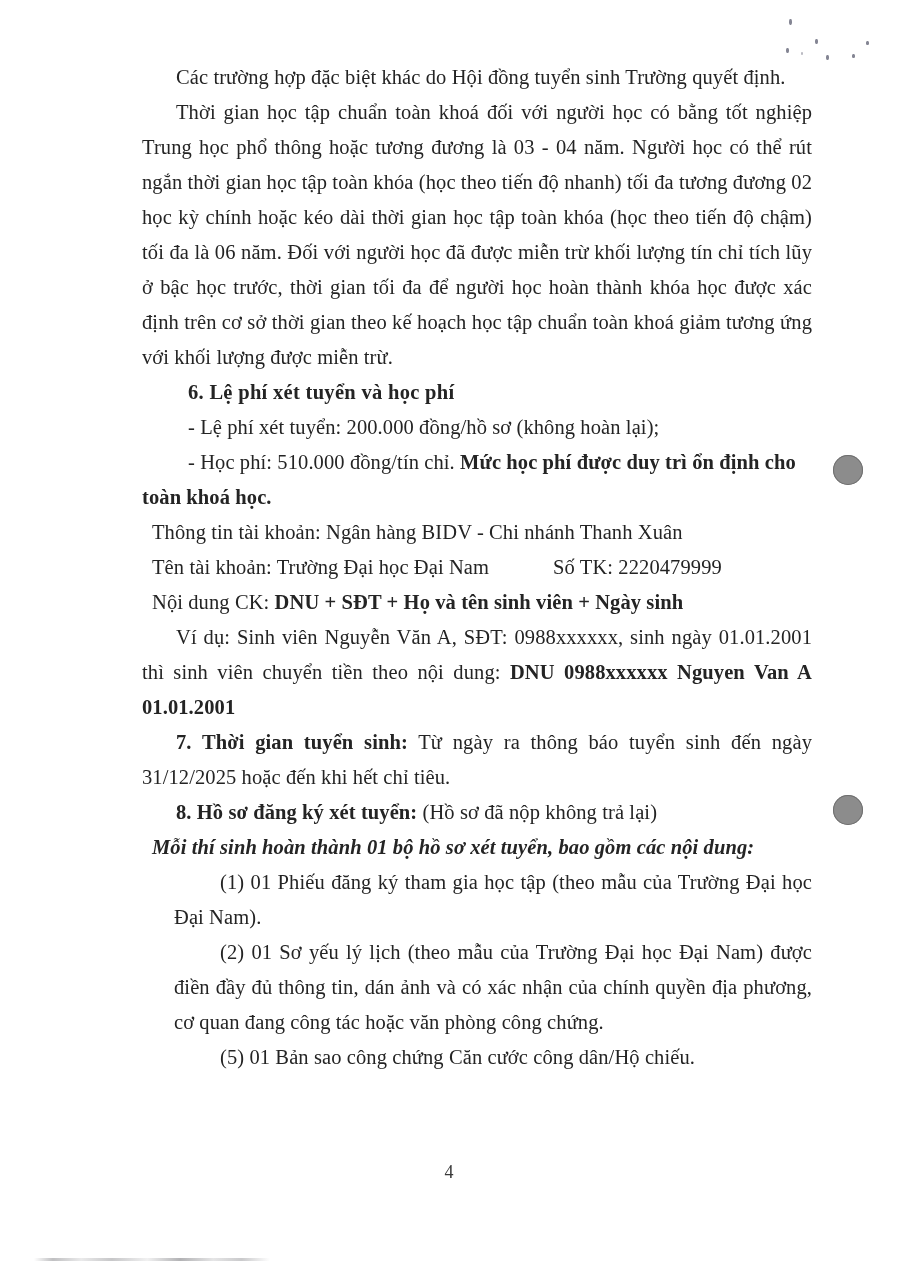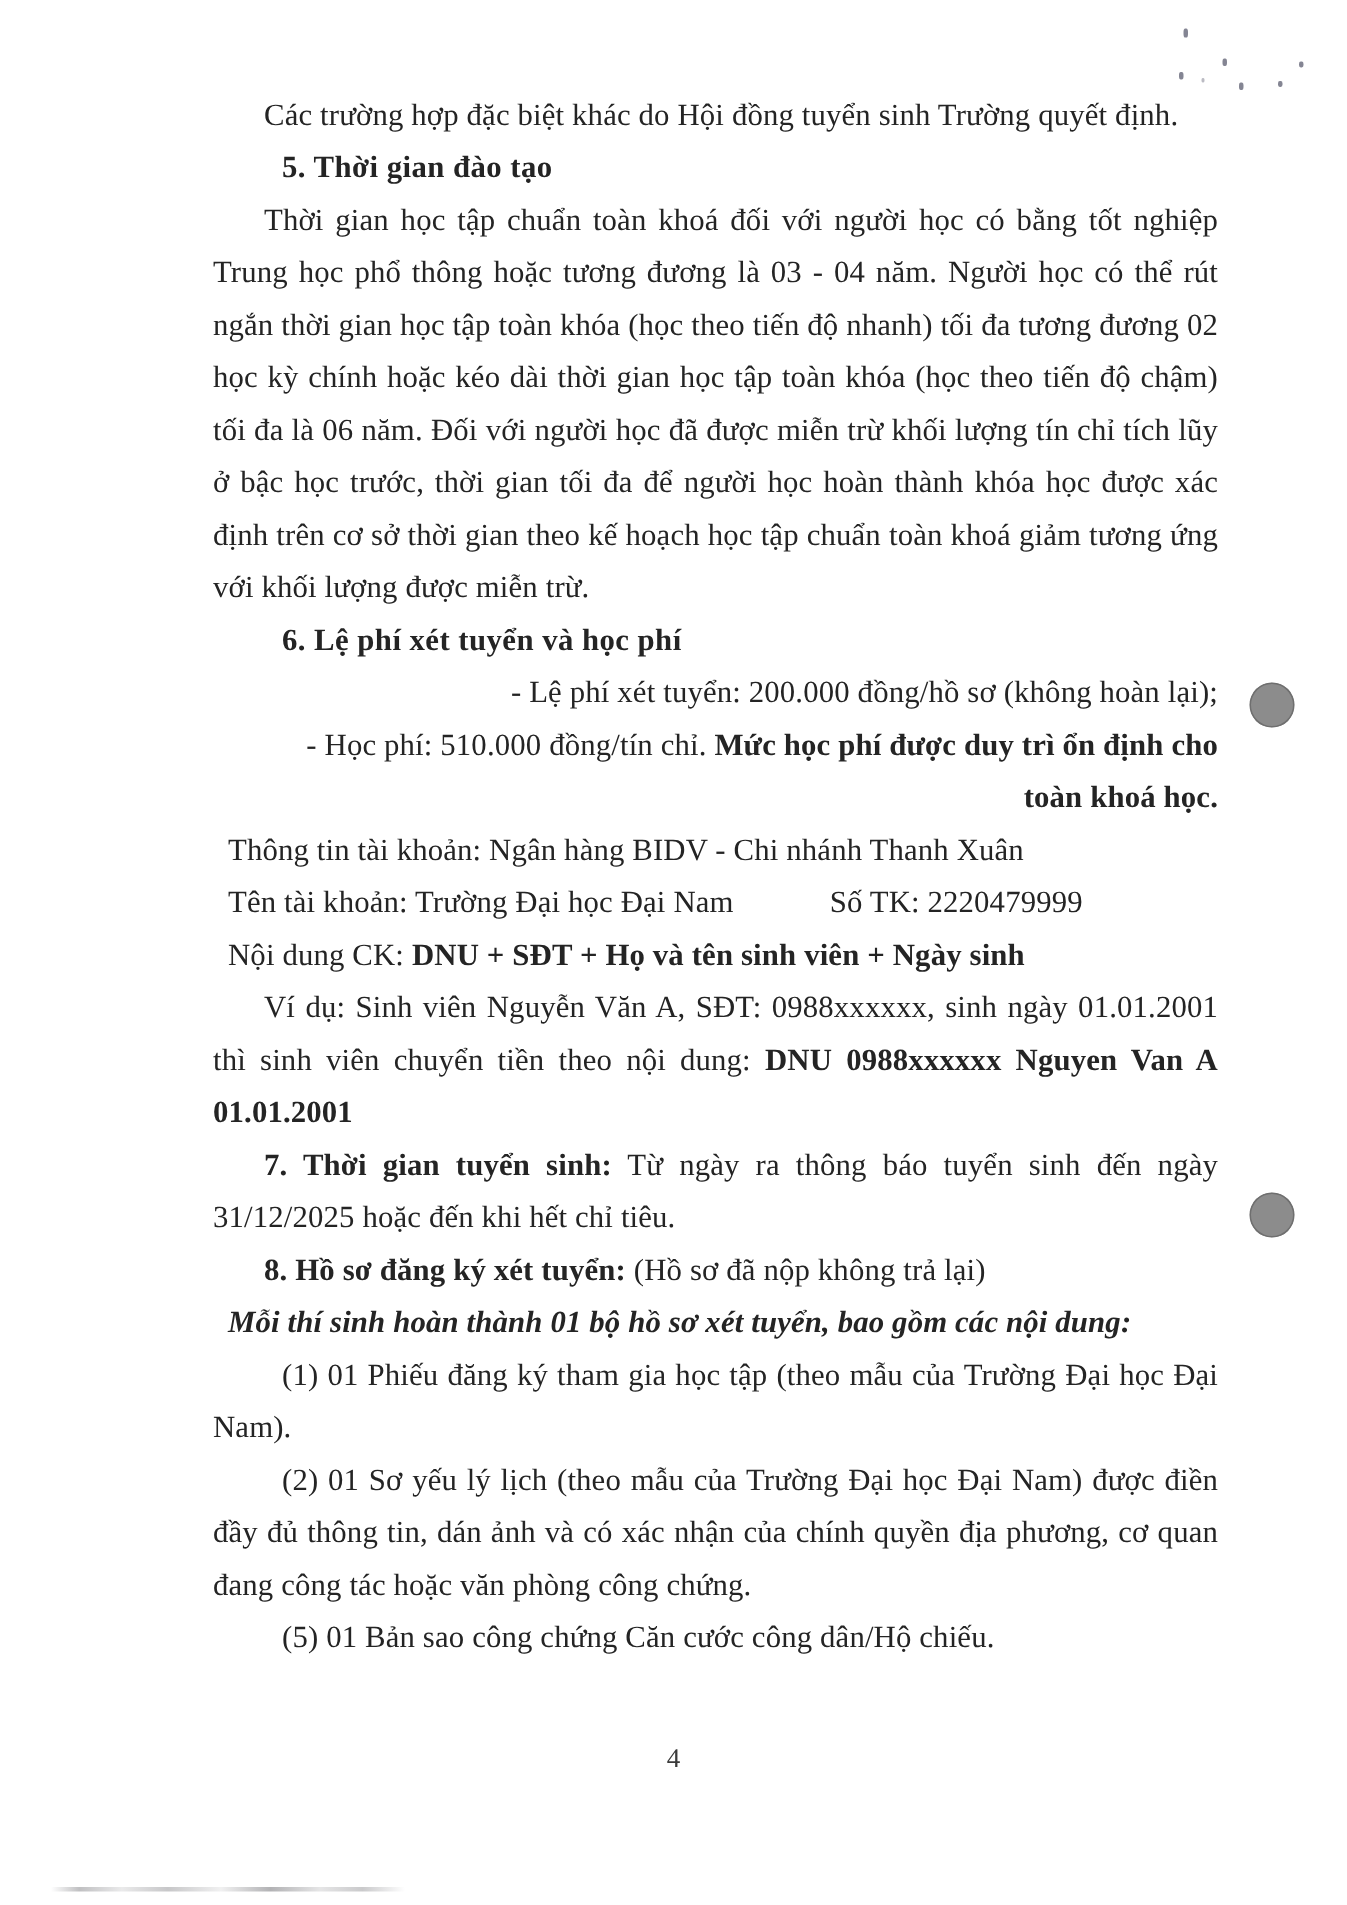--- a/index.html
+++ b/index.html
@@ -57,25 +57,26 @@
     text-align: left;
   }
   p.subhead-italic {
     font-weight: bold;
     font-style: italic;
     text-indent: 10px;
     text-align: left;
   }
   p.dash-item {
     text-indent: 46px;
-    text-align: right;
+    text-align: left;
   }
   p.num-item {
     text-indent: 46px;
     text-align: justify;
+    margin-left: 32px;
   }
   p.plain-item {
     text-indent: 10px;
     text-align: left;
   }
 
   
   .page-number {
     position: absolute;
     left: 0;
@@ -126,21 +127,20 @@
 </style>
 </head>
 <body>
 
 <div class="page">
 
   <div class="body-col">
 
     <p class="line para">Các trường hợp đặc biệt khác do Hội đồng tuyển sinh Trường quyết định.</p>
 
-    <p class="line heading">5. Thời gian đào tạo</p>
 
     <p class="line para"><span>Thời gian học tập chuẩn toàn khoá đối với người học có bằng tốt nghiệp Trung học phổ thông hoặc tương đương là 03 - 04 năm. Người học có thể rút ngắn thời gian học tập toàn khóa (học theo tiến độ nhanh) tối đa tương đương 02 học kỳ chính </span><span class="i">hoặc</span><span> kéo dài thời gian học tập toàn khóa (học theo tiến độ chậm) tối đa là 06 năm. Đối với người học đã được miễn trừ khối lượng tín chỉ tích lũy ở bậc học trước, thời gian tối đa để người học hoàn thành khóa học được xác định trên cơ sở thời gian theo kế hoạch học tập chuẩn toàn khoá giảm tương ứng với khối lượng được miễn trừ.</span></p>
 
     <p class="line heading">6. Lệ phí xét tuyển và học phí</p>
 
     <p class="line dash-item">- Lệ phí xét tuyển: 200.000 đồng/hồ sơ (không hoàn lại);</p>
 
     <p class="line dash-item"><span>- Học phí: 510.000 đồng/tín chỉ. </span><span class="b">Mức học phí được duy trì ổn định cho toàn khoá học.</span></p>
 
     <p class="line plain-item">Thông tin tài khoản: Ngân hàng BIDV - Chi nhánh Thanh Xuân</p>

